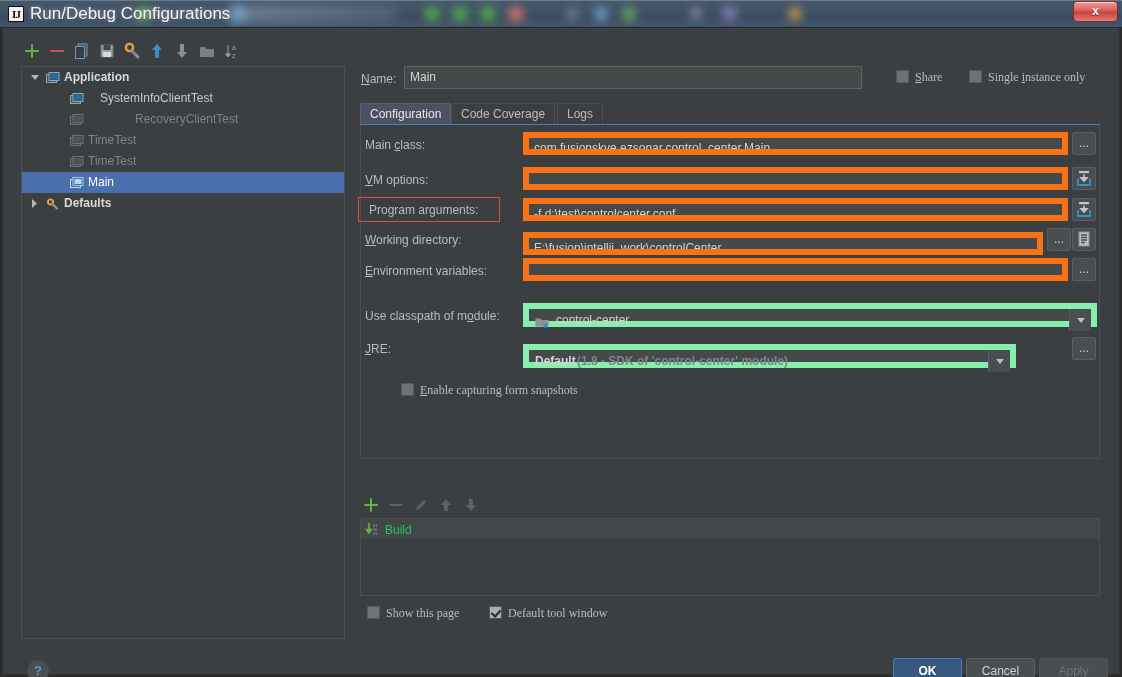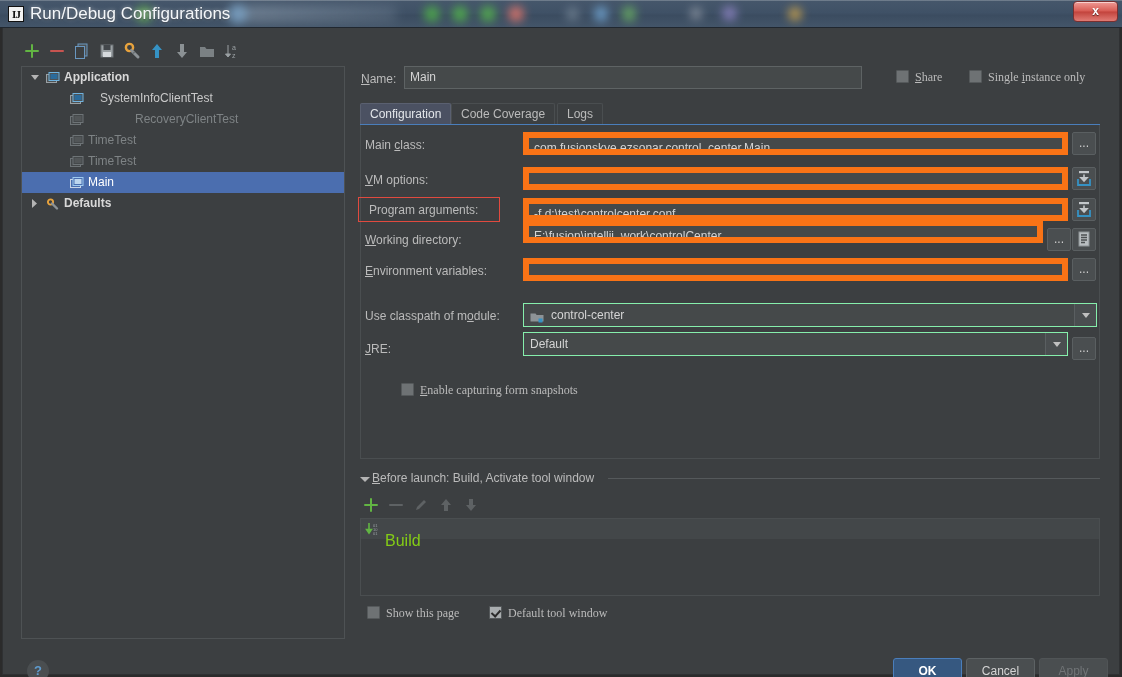--- a/index.html
+++ b/index.html
@@ -120,21 +120,21 @@
     background:#45494a;border:6px solid #f97316;color:#d4d4d4;
     font-size:12px;padding:0 5px;line-height:21px;white-space:nowrap;overflow:hidden;
   }
   .fbtn{
     position:absolute;width:24px;height:23px;box-sizing:border-box;
     background:#4a4e50;border:1px solid #5a5f61;border-radius:2px;cursor:pointer;
     color:#cfcfcf;font-size:12px;line-height:20px;text-align:center;
   }
   .combo{
     position:absolute;height:24px;box-sizing:border-box;
-    background:#45494a;border:1px solid #86efac;color:#d4d4d4;
+    background:#45494a;border:6px solid #86efac;color:#d4d4d4;
     font-size:12px;line-height:22px;padding-left:6px;white-space:nowrap;cursor:pointer;
   }
   .combo .arrowbox{
     position:absolute;right:0;top:0;width:21px;height:22px;background:#4a4e50;
     border-left:1px solid #5a5f61;
   }
   .combo .arrowbox:after{
     content:"";position:absolute;left:7px;top:9px;
     border-left:4px solid transparent;border-right:4px solid transparent;border-top:5px solid #c0c0c0;
   }
@@ -149,21 +149,21 @@
     border-left:5px solid transparent;border-right:5px solid transparent;border-top:5px solid #b4b4b4;}
   .bl-text{position:absolute;left:12px;top:-2px;font-size:12px;color:#bbbbbb;white-space:nowrap;}
   .bl-line{position:absolute;top:5px;height:1px;background:#55595b;}
   .bl-toolbar{position:absolute;left:357px;top:466px;width:300px;height:22px;}
   .bl-list{
     position:absolute;left:357px;top:490px;width:740px;height:78px;
     background:#3c3f41;border:1px solid #4a4e50;box-sizing:border-box;
   }
   .bl-item{position:relative;height:20px;line-height:20px;background:#434749;}
   .bl-item .bi-ic{position:absolute;left:4px;top:3px;width:16px;height:14px;}
-  .bl-item .bi-lb{position:absolute;left:24px;top:12px;font-size:16px;color:#84cc16;}
+  .bl-item .bi-lb{position:absolute;left:24px;top:1px;font-size:12px;color:#22c55e;}
 
   
   .btn{
     position:absolute;height:27px;box-sizing:border-box;border-radius:3px;
     font-size:12px;line-height:25px;text-align:center;cursor:pointer;
     background:#4a4e50;border:1px solid #5d6264;color:#d4d4d4;
   }
   .btn.default{background:#365880;border-color:#4a7ebb;color:#ffffff;font-weight:bold;}
   .btn.disabled{color:#707476;border-color:#505456;cursor:default;}
   .helpbtn{
@@ -386,21 +386,21 @@
     <div class="finput" style="left:520px;top:170px;width:545px;">-f d:\test\controlcenter.conf</div>
     <div class="fbtn" style="left:1069px;top:170px;">
       <svg width="22" height="21" viewBox="0 0 22 21">
         <rect x="6" y="3" width="10" height="2.2" fill="#c3c7ca"></rect>
         <path d="M11 6.5v5.5M11 13l-3-3.2h6z" stroke="#c3c7ca" stroke-width="1.6" fill="#c3c7ca"></path>
         <path d="M5 11v6h12v-6" fill="none" stroke="#3592c4" stroke-width="1.8"></path>
       </svg>
     </div>
 
     <div class="flabel" style="left:362px;top:205px;"><span style="text-decoration:underline;">W</span>orking directory:</div>
-    <div class="finput" style="left:520px;top:192px;width:520px;">E:\fusion\intellij_work\controlCenter</div>
+    <div class="finput" style="left:520px;top:204px;width:520px;">E:\fusion\intellij_work\controlCenter</div>
     <div class="fbtn" style="left:1044px;top:200px;">...</div>
     <div class="fbtn" style="left:1069px;top:200px;">
       <svg width="22" height="21" viewBox="0 0 22 21">
         <rect x="6" y="3" width="10" height="14" fill="#b9bec1" stroke="#8d9396"></rect>
         <path d="M8 6h6M8 8.5h6M8 11h6M8 13.5h4" stroke="#4c5052" stroke-width="1.3"></path>
       </svg>
     </div>
 
     <div class="flabel" style="left:362px;top:236px;"><span style="text-decoration:underline;">E</span>nvironment variables:</div>
     <div class="finput" style="left:520px;top:230px;width:545px;"></div>
@@ -412,35 +412,31 @@
         <svg width="14" height="13" viewBox="0 0 14 13">
           <path d="M0.5 2.5h5l1.2 1.6h6.8v6.4H0.5z" fill="#8d9396"></path>
           <rect x="8.5" y="7.5" width="4" height="4" fill="#3592c4"></rect>
         </svg>
       </span>
       <span style="position:absolute;left:27px;top:0;">control-center</span>
       <span class="arrowbox"></span>
     </div>
 
     <div class="flabel" style="left:362px;top:314px;text-align:center;"><span style="text-decoration:underline;">J</span>RE:</div>
-    <div class="combo" style="left:520px;top:304px;width:545px;">
+    <div class="combo" style="left:520px;top:316px;width:493px;font-weight:bold;">
       <span style="position:absolute;left:6px;top:0;">Default</span>
+      <span class="dimtxt" style="position:absolute;left:48px;top:0;">(1.8 - SDK of 'control-center' module)</span>
       <span class="arrowbox"></span>
     </div>
     <div class="fbtn" style="left:1069px;top:309px;">...</div>
 
     <div class="cbrow" style="left:370px;top:355px;padding-left:28px;">
       <span class="cbox"></span><span class="cblabel"><span style="text-decoration:underline;">E</span>nable capturing form snapshots</span>
     </div>
 
-    <div class="bl-header">
-      <div class="bl-tri"></div>
-      <div class="bl-text"><span style="text-decoration:underline;">B</span>efore launch: Build, Activate tool window</div>
-      <div class="bl-line" style="left:248px;width:492px;"></div>
-    </div>
 
     <div class="bl-toolbar">
       <div class="tbtn" style="left:0;">
         <svg width="22" height="22" viewBox="0 0 22 22">
             <path d="M11 5v12M5 11h12" stroke="#62b543" stroke-width="2" stroke-linecap="round"></path>
           </svg>
       </div>
       <div class="tbtn" style="left:25px;">
         <svg width="22" height="22" viewBox="0 0 22 22">
             <path d="M5 11h12" stroke="#5e6264" stroke-width="2" stroke-linecap="round"></path>

